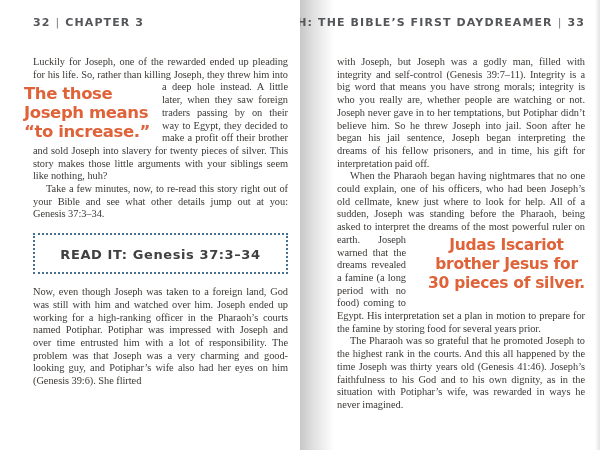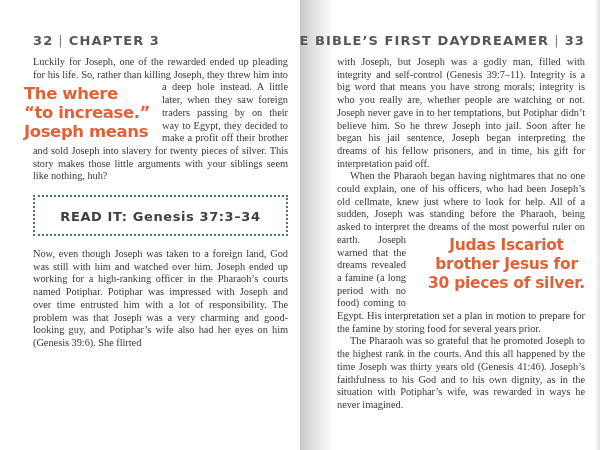--- a/index.html
+++ b/index.html
@@ -15,22 +15,22 @@
     position:absolute; left:0; top:0; width:34px; height:450px;
     background:linear-gradient(to right, #c7c7c7 0%, #dedede 35%, #ffffff 100%);
     pointer-events:none;
   }
   .edge-shadow {
     position:absolute; right:0; top:0; width:5px; height:450px;
     background:linear-gradient(to left, #e3e3e3 0%, rgba(255,255,255,0) 100%);
     pointer-events:none;
   }
   .running-head {
-    position:absolute; top:33px; font-family:"DejaVu Sans", sans-serif;
-    font-size:13px; font-weight:bold; letter-spacing:1.1px; color:#55565a;
+    position:absolute; top:16px; font-family:"DejaVu Sans", sans-serif;
+    font-size:11px; font-weight:bold; letter-spacing:1.1px; color:#55565a;
     white-space:nowrap;
   }
   .head-left  { left:33px; }
   .head-right { right:15px; text-align:right; }
   .head-divider { margin:0 5px; font-weight:normal; color:#7a7b7e; }
   .content { position:absolute; top:56px; }
   .content-left  { left:33px; width:255px; }
   .content-right { left:37px; width:248px; }
   p.body-text {
     font-size:10.4px; line-height:12.7px; color:#3c3936;
@@ -66,26 +66,27 @@
 <div class="spread">
 
   <div class="page page-left">
     <div class="running-head head-left">
       <span>32</span><span class="head-divider">|</span><span>CHAPTER 3</span>
     </div>
     <div class="content content-left">
       <p class="body-text">
         <span>Luckily for Joseph, one of the rewarded ended up pleading for his life. So, rather than killing Joseph, they threw</span>
         <span class="pullquote pq-left">
-          <span class="pq-line">The where</span>
+          <span class="pq-line">The those</span>
+          <span class="pq-line">Joseph means</span>
           <span class="pq-line">“to increase.”</span>
-          <span class="pq-line">Joseph means</span>
         </span>
         <span>him into a deep hole instead. A little later, when they saw foreign traders passing by on their way to Egypt, they decided to make a profit off their brother and sold Joseph into slavery for twenty pieces of silver. This story makes those little arguments with your siblings seem like nothing, huh?</span>
       </p>
+      <p class="body-text indent">Take a few minutes, now, to re-read this story right out of your Bible and see what other details jump out at you: Genesis 37:3–34.</p>
       <div class="readit">
         <span class="readit-label">READ IT: Genesis 37:3–34</span>
       </div>
       <p class="body-text after-box">Now, even though Joseph was taken to a foreign land, God was still with him and watched over him. Joseph ended up working for a high-ranking officer in the Pharaoh’s courts named Potiphar. Potiphar was impressed with Joseph and over time entrusted him with a lot of responsibility. The problem was that Joseph was a very charming and good-looking guy, and Potiphar’s wife also had her eyes on him (Genesis 39:6). She flirted</p>
     </div>
   </div>
 
   <div class="page page-right">
     <div class="gutter-shadow"></div>
     <div class="running-head head-right">

